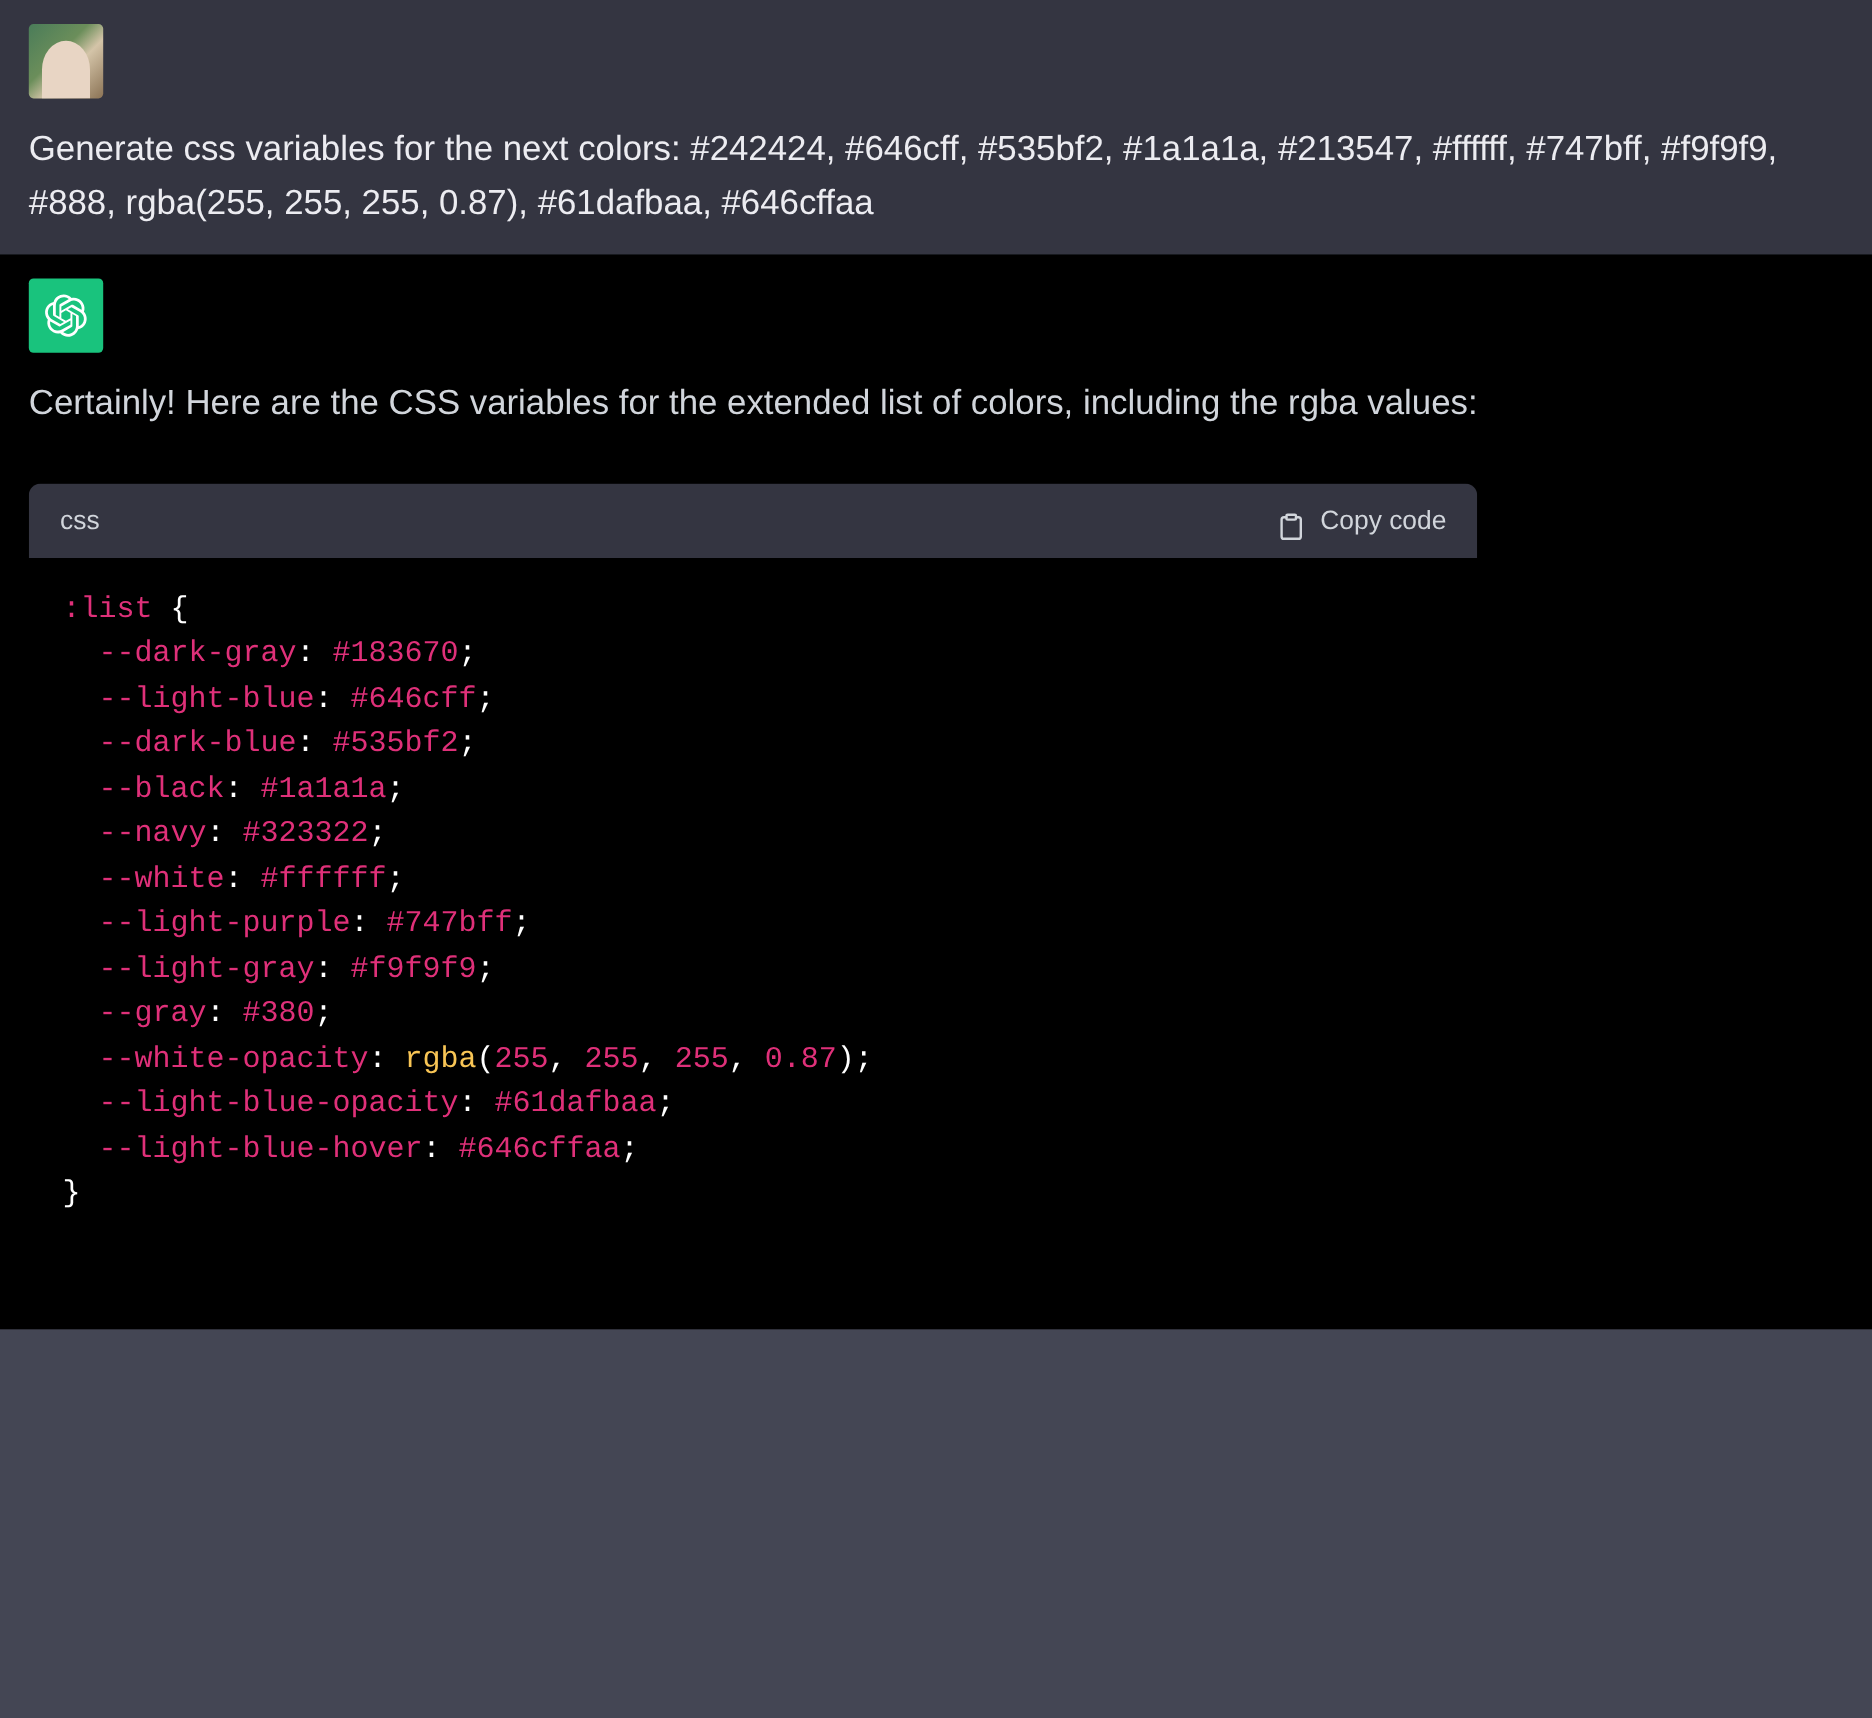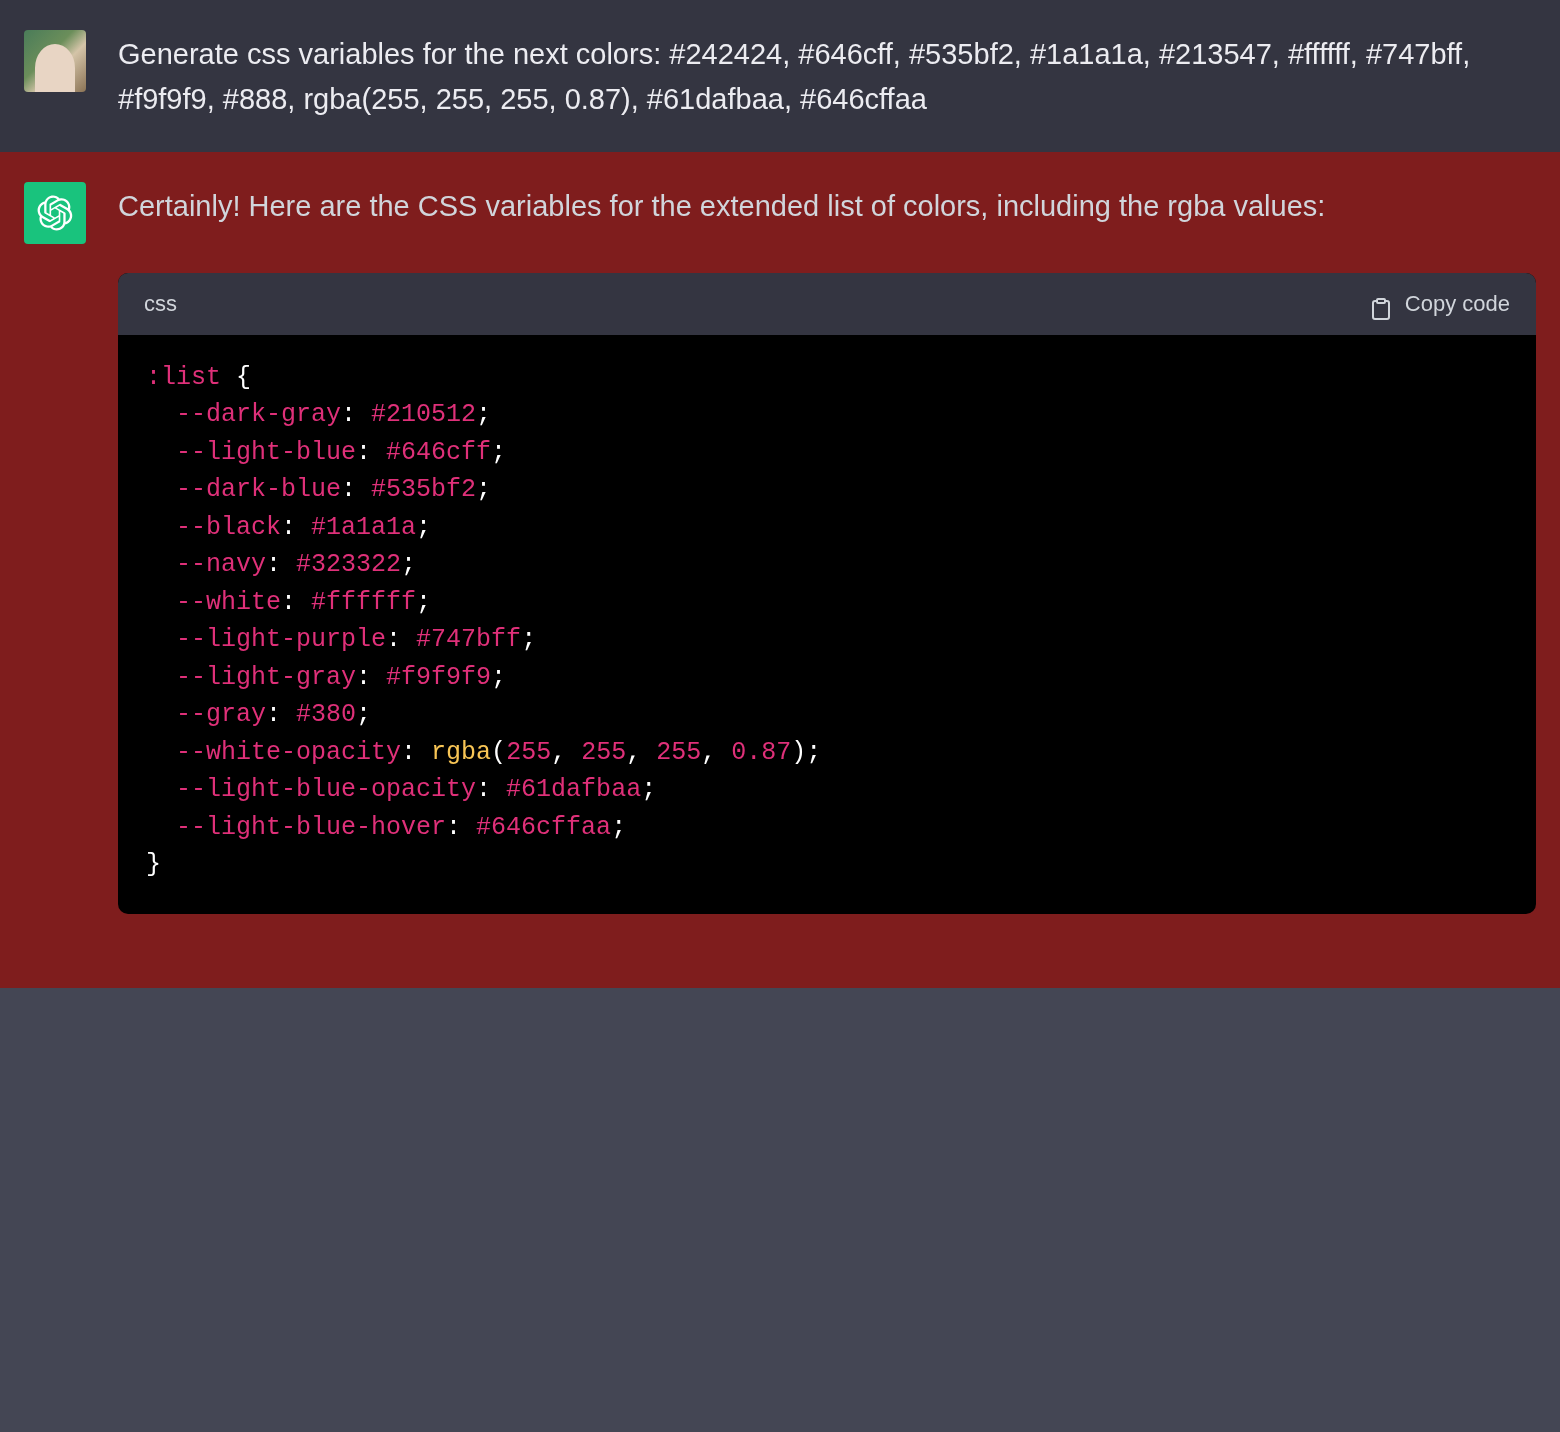--- a/index.html
+++ b/index.html
@@ -8,29 +8,30 @@
       box-sizing: border-box;
     }
     body {
       background: #444654;
       font-family: -apple-system, BlinkMacSystemFont, "Segoe UI", Helvetica, Arial, sans-serif;
       color: #d1d5db;
       width: 1560px;
     }
     .message {
       display: flex;
-      padding: 30px 24px;
-      gap: 32px;
+      padding: 20px 24px;
+      gap: 18px;
+      flex-direction: column;
     }
     .user-message {
       background: #343541;
       align-items: flex-start;
     }
     .assistant-message {
-      background: #7f1d1d;
+      background: #000000;
       align-items: flex-start;
     }
     .avatar {
       width: 62px;
       height: 62px;
       flex-shrink: 0;
       border-radius: 4px;
       overflow: hidden;
     }
     .user-avatar {
@@ -139,21 +140,21 @@
         <span class="code-lang">css</span>
         <div class="copy-button">
           <svg viewBox="0 0 24 24" fill="none" stroke="currentColor" stroke-width="2" stroke-linecap="round" stroke-linejoin="round">
             <path d="M16 4h2a2 2 0 0 1 2 2v14a2 2 0 0 1-2 2H6a2 2 0 0 1-2-2V6a2 2 0 0 1 2-2h2"></path>
             <rect x="8" y="2" width="8" height="4" rx="1" ry="1"></rect>
           </svg>
           <span>Copy code</span>
         </div>
       </div>
       <div class="code-body" id="code-body"><span class="tok-selector">:list</span> <span class="tok-punct">{</span>
-  <span class="tok-var">--dark-gray</span><span class="tok-punct">:</span> <span class="tok-value">#210512</span><span class="tok-punct">;</span>
+  <span class="tok-var">--dark-gray</span><span class="tok-punct">:</span> <span class="tok-value">#183670</span><span class="tok-punct">;</span>
   <span class="tok-var">--light-blue</span><span class="tok-punct">:</span> <span class="tok-value">#646cff</span><span class="tok-punct">;</span>
   <span class="tok-var">--dark-blue</span><span class="tok-punct">:</span> <span class="tok-value">#535bf2</span><span class="tok-punct">;</span>
   <span class="tok-var">--black</span><span class="tok-punct">:</span> <span class="tok-value">#1a1a1a</span><span class="tok-punct">;</span>
   <span class="tok-var">--navy</span><span class="tok-punct">:</span> <span class="tok-value">#323322</span><span class="tok-punct">;</span>
   <span class="tok-var">--white</span><span class="tok-punct">:</span> <span class="tok-value">#ffffff</span><span class="tok-punct">;</span>
   <span class="tok-var">--light-purple</span><span class="tok-punct">:</span> <span class="tok-value">#747bff</span><span class="tok-punct">;</span>
   <span class="tok-var">--light-gray</span><span class="tok-punct">:</span> <span class="tok-value">#f9f9f9</span><span class="tok-punct">;</span>
   <span class="tok-var">--gray</span><span class="tok-punct">:</span> <span class="tok-value">#380</span><span class="tok-punct">;</span>
   <span class="tok-var">--white-opacity</span><span class="tok-punct">:</span> <span class="tok-func">rgba</span><span class="tok-punct">(</span><span class="tok-num">255</span><span class="tok-punct">,</span> <span class="tok-num">255</span><span class="tok-punct">,</span> <span class="tok-num">255</span><span class="tok-punct">,</span> <span class="tok-num">0.87</span><span class="tok-punct">)</span><span class="tok-punct">;</span>
   <span class="tok-var">--light-blue-opacity</span><span class="tok-punct">:</span> <span class="tok-value">#61dafbaa</span><span class="tok-punct">;</span>

